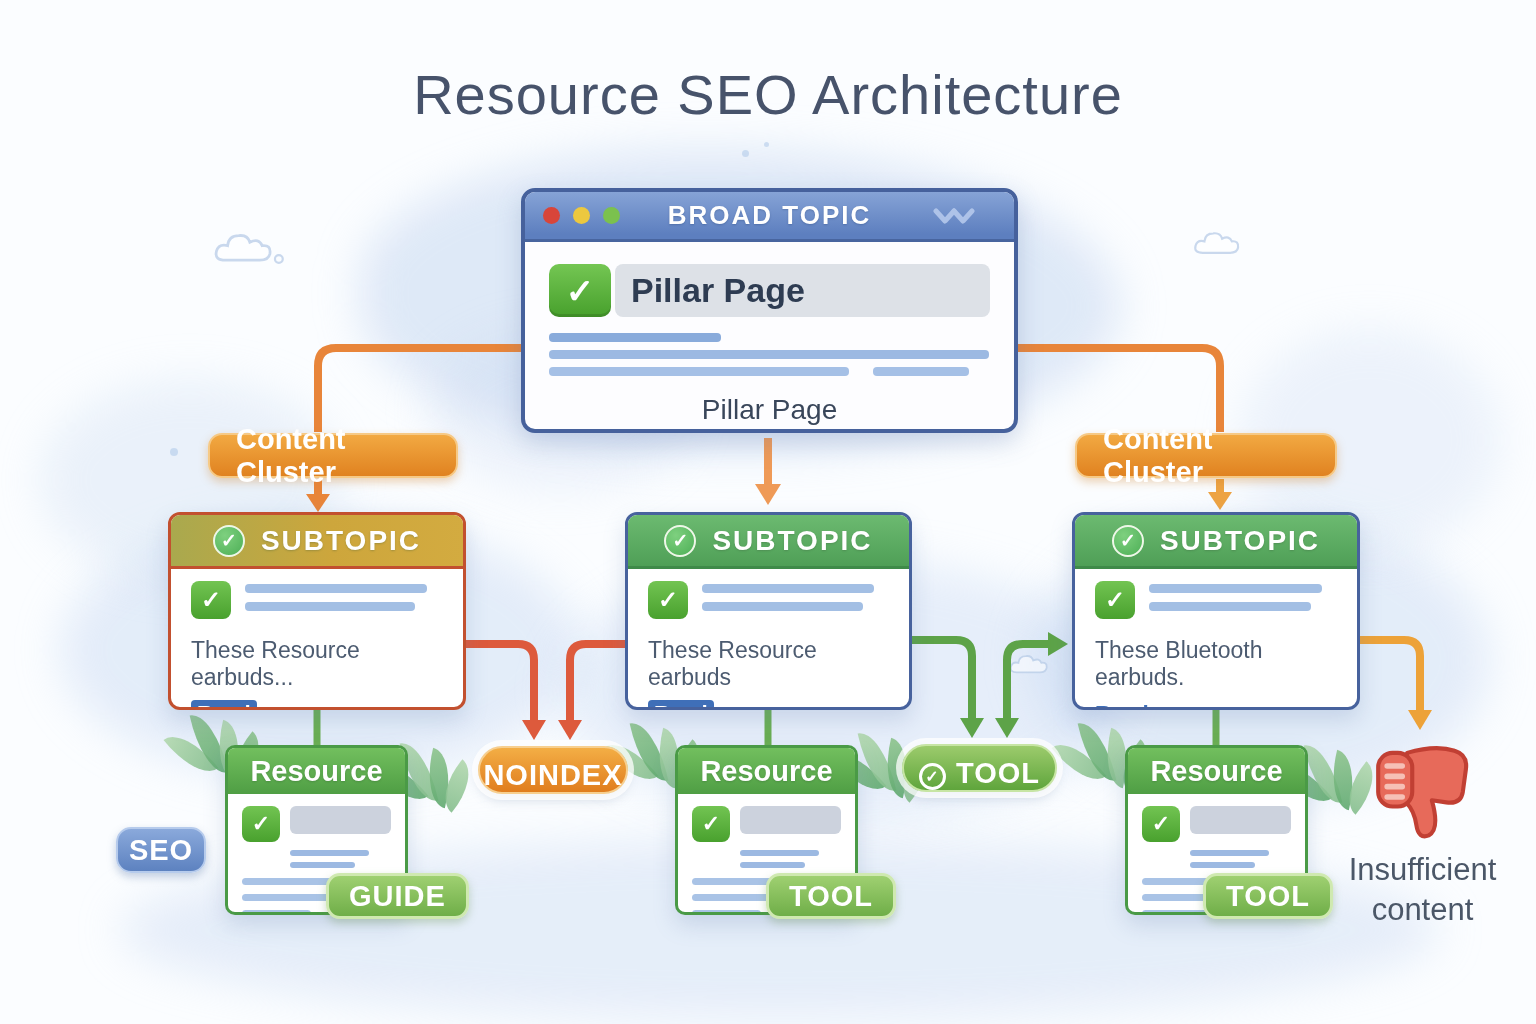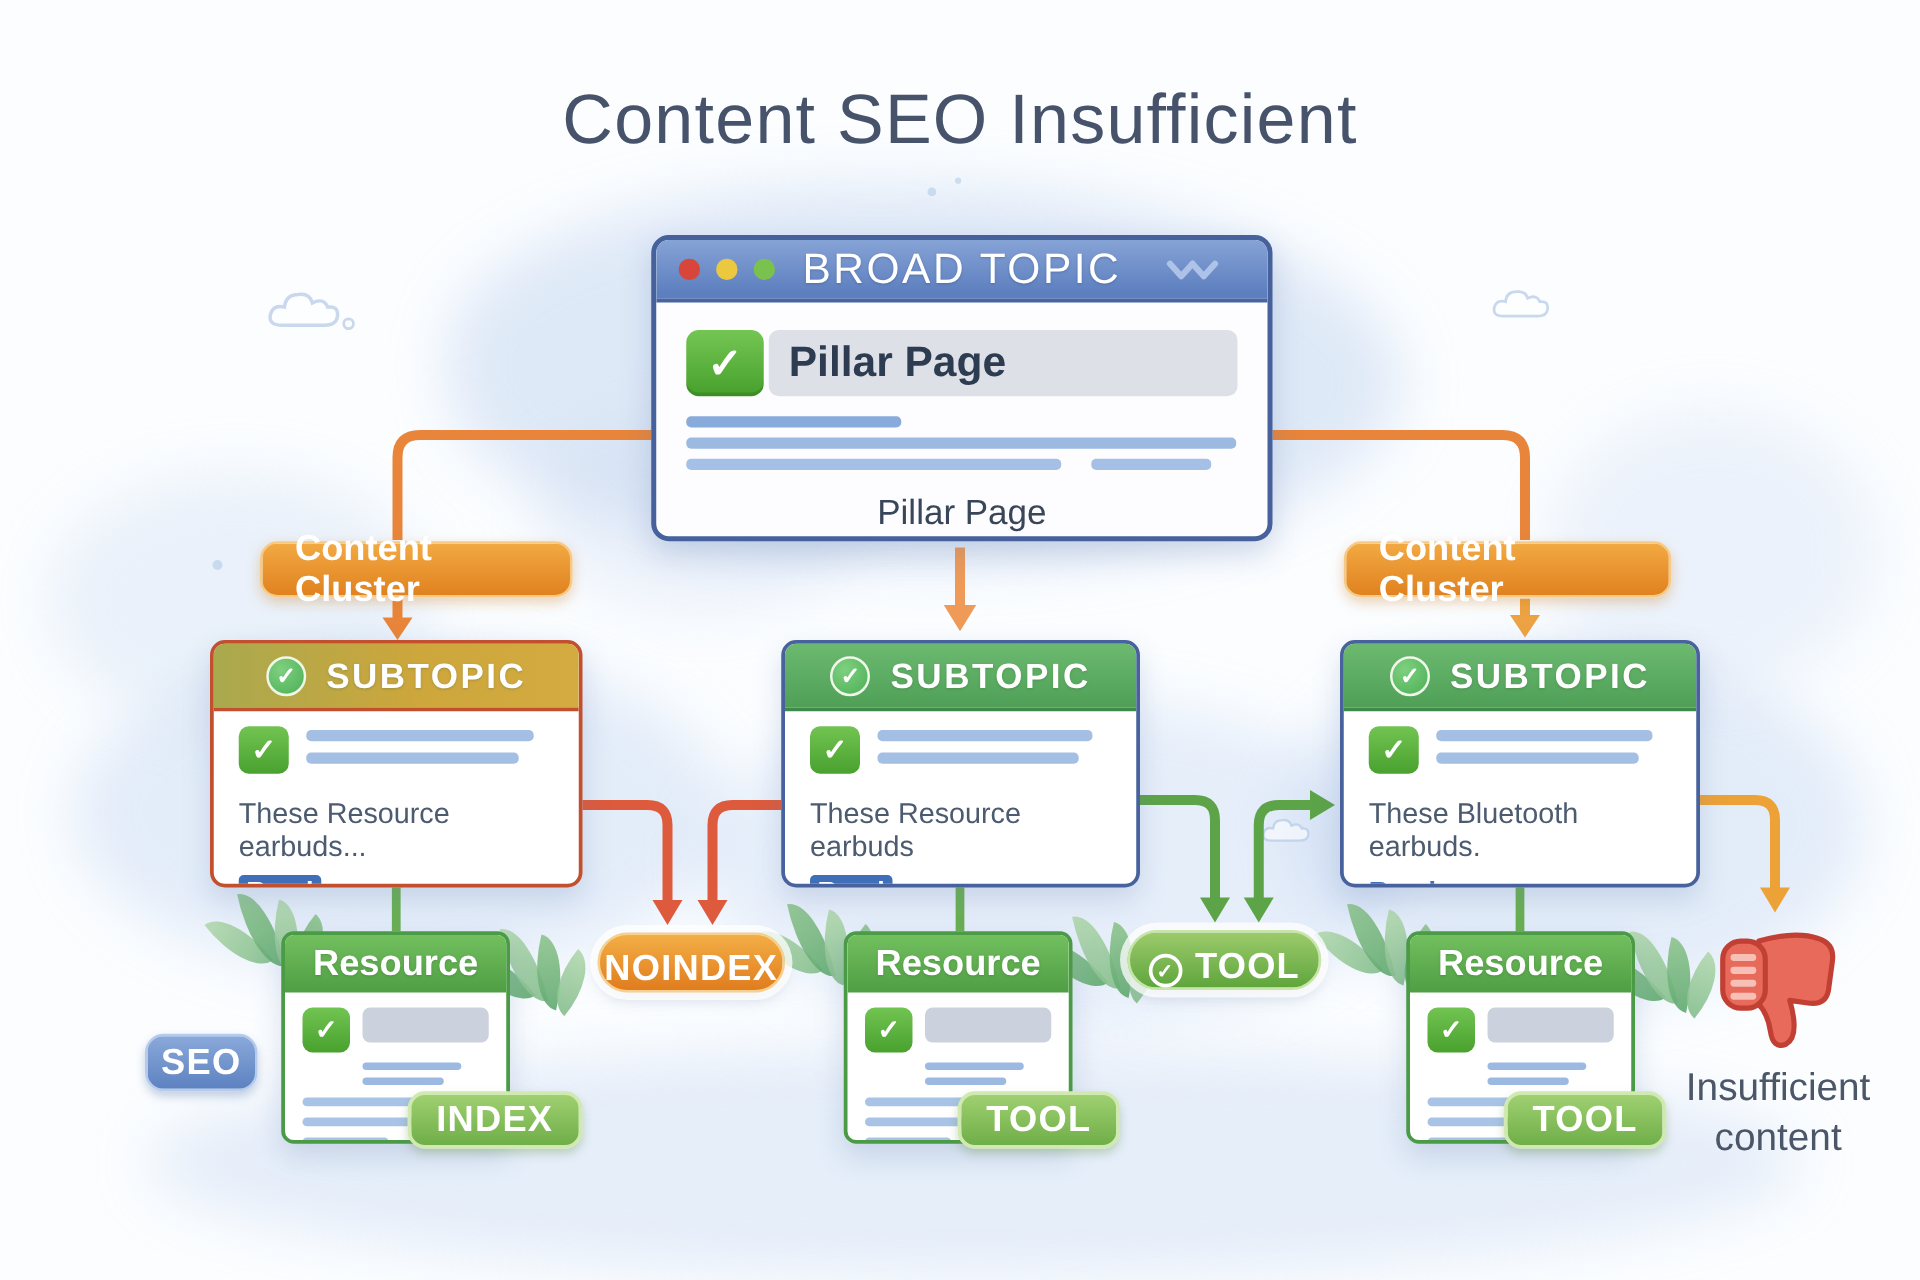--- a/index.html
+++ b/index.html
@@ -38,21 +38,21 @@
   }
   .window-bar {
     height:50px; display:flex; align-items:center; position:relative;
     background:linear-gradient(180deg,#86a3d6 0%,#5d7fbf 90%);
     border-bottom:3px solid #48659f;
   }
   .tl-dots { position:absolute; left:18px; display:flex; gap:13px; }
   .tl-dots i { width:17px; height:17px; border-radius:50%; display:block; }
   .tl-red { background:#d8453a; } .tl-yellow { background:#ecc83f; } .tl-green { background:#7bc14e; }
   .window-title {
-    flex:1; text-align:center; color:#ffffff; font-weight:normal; font-size:34px; letter-spacing:2px;
+    flex:1; text-align:center; color:#ffffff; font-weight:bold; font-size:26px; letter-spacing:2px;
     text-shadow:0 1px 2px rgba(40,70,120,.35);
   }
   .win-chevron { position:absolute; right:38px; top:14px; opacity:.85; }
   .window-body { padding:22px 24px 0 24px; }
   .field-row { display:flex; height:53px; }
   .check-sq {
     width:62px; height:53px; flex:none; border-radius:10px; margin-right:4px;
     background:linear-gradient(180deg,#74c653,#47a02c);
     display:flex; align-items:center; justify-content:center;
     color:#fff; font-size:34px; font-weight:bold;
@@ -259,21 +259,21 @@
     <polygon points="1048,632 1048,656 1068,644" fill="#5da348"></polygon>
 
     <path d="M1360 640 L1404 640 Q1420 640 1420 656 L1420 712" fill="none" stroke="#eda238" stroke-width="8"></path>
     <polygon points="1408,710 1432,710 1420,730" fill="#eda238"></polygon>
 
     <path d="M317 710 L317 745" fill="none" stroke="#6aaf52" stroke-width="7"></path>
     <path d="M768 710 L768 745" fill="none" stroke="#6aaf52" stroke-width="7"></path>
     <path d="M1216 710 L1216 745" fill="none" stroke="#6aaf52" stroke-width="7"></path>
   </svg>
 
-  <div class="title">Content SEO Insufficient</div>
+  <div class="title">Resource SEO Architecture</div>
 
   <div class="window">
     <div class="window-bar">
       <span class="tl-dots">
         <i class="tl-red"></i>
         <i class="tl-yellow"></i>
         <i class="tl-green"></i>
       </span>
       <span class="window-title">BROAD TOPIC</span>
       <svg class="win-chevron" width="44" height="22" viewBox="0 0 44 22">
@@ -426,21 +426,21 @@
           <div class="sk rs1"></div>
           <div class="sk rs2"></div>
         </div>
       <div class="res-lines">
           <div class="sk rl1"></div>
           <div class="sk rl2"></div>
           <div class="sk rl3"></div>
         </div>
     </div>
   </div>
-  <div class="tag tag-0">INDEX</div>
+  <div class="tag tag-0">GUIDE</div>
 
   <div class="card res-card res-1">
     <div class="res-head">Resource</div>
     <div class="res-body">
       <div class="res-row">
         <div class="res-check">✓</div>
         <div class="res-gray"></div>
       </div>
       <div class="res-sub">
           <div class="sk rs1"></div>

